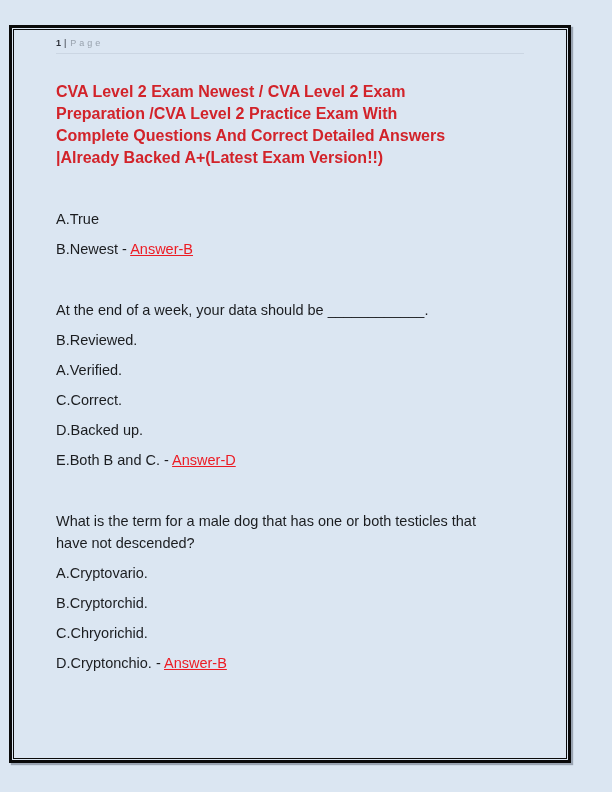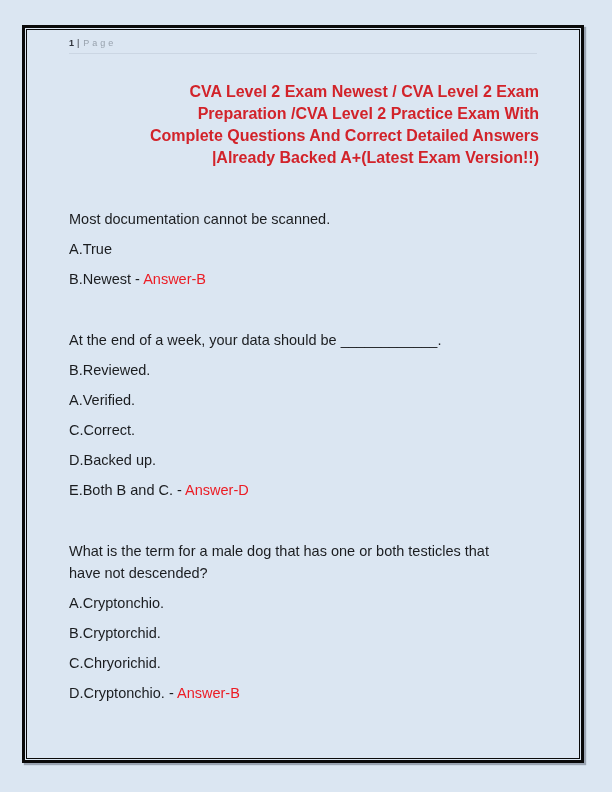--- a/index.html
+++ b/index.html
@@ -13,21 +13,21 @@
     --body-text:#1b1d20;
   }
   html,body{margin:0;padding:0;}
   body{
     width:612px;height:792px;
     background:var(--canvas-bg);
     font-family:"Liberation Sans", sans-serif;
     overflow:hidden;position:relative;
   }
   .page-frame{
-    position:absolute;left:22px;top:25px;
+    position:absolute;left:9px;top:25px;
     width:562px;height:738px;
     box-sizing:border-box;
     border:3px solid var(--border);
     box-shadow:2px 2px 1px rgba(100,110,125,0.55);
     background:var(--canvas-bg);
   }
   .page-inner{
     position:absolute;inset:1px;
     border:1px solid var(--border);
     box-sizing:border-box;
@@ -47,69 +47,68 @@
   }
   .page-header .lbl{
     letter-spacing:3px;
   }
   .header-rule{
     border-bottom:1px solid var(--header-rule);
     width:468px;margin-top:4px;
   }
   .doc-title{
     margin:27px auto 39px auto;
-    text-align:right;
+    text-align:left;
     color:var(--title-red);
     font-weight:bold;
     font-size:16px;line-height:22px;
   }
   .question-block{margin:0 0 39px 0;}
   .question-text,.option{
     font-size:14.5px;line-height:22px;
     margin:0 0 8px 0;
     color:var(--body-text);
     max-width:455px;
   }
-  .answer{color:var(--answer-red);}
+  .answer{color:var(--answer-red);text-decoration:underline;}
 </style>
 </head>
 <body>
 
 <div class="page-frame">
   <div class="page-inner">
 
     <div class="page-header">
       <span class="num">1</span><span class="sep">|</span><span class="lbl">Page</span>
     </div>
     <div class="header-rule"></div>
 
     <div class="doc-title">
       <div>CVA Level 2 Exam Newest / CVA Level 2 Exam</div>
       <div>Preparation /CVA Level 2 Practice Exam With</div>
       <div>Complete Questions And Correct Detailed Answers</div>
       <div>|Already Backed A+(Latest Exam Version!!)</div>
     </div>
 
     <section class="question-block">
-      <p class="question-text">Most documentation cannot be scanned.</p>
       <div class="option"><span>A.True</span><span class="answer"></span></div>
       <div class="option"><span>B.Newest - </span><span class="answer">Answer-B</span></div>
     </section>
 
     <section class="question-block">
       <p class="question-text">At the end of a week, your data should be ____________.</p>
       <div class="option"><span>B.Reviewed.</span><span class="answer"></span></div>
       <div class="option"><span>A.Verified.</span><span class="answer"></span></div>
       <div class="option"><span>C.Correct.</span><span class="answer"></span></div>
       <div class="option"><span>D.Backed up.</span><span class="answer"></span></div>
       <div class="option"><span>E.Both B and C. - </span><span class="answer">Answer-D</span></div>
     </section>
 
     <section class="question-block">
       <p class="question-text">What is the term for a male dog that has one or both testicles that have not descended?</p>
-      <div class="option"><span>A.Cryptonchio.</span><span class="answer"></span></div>
+      <div class="option"><span>A.Cryptovario.</span><span class="answer"></span></div>
       <div class="option"><span>B.Cryptorchid.</span><span class="answer"></span></div>
       <div class="option"><span>C.Chryorichid.</span><span class="answer"></span></div>
       <div class="option"><span>D.Cryptonchio. - </span><span class="answer">Answer-B</span></div>
     </section>
 
   </div>
 </div>
 
 </body></html>

